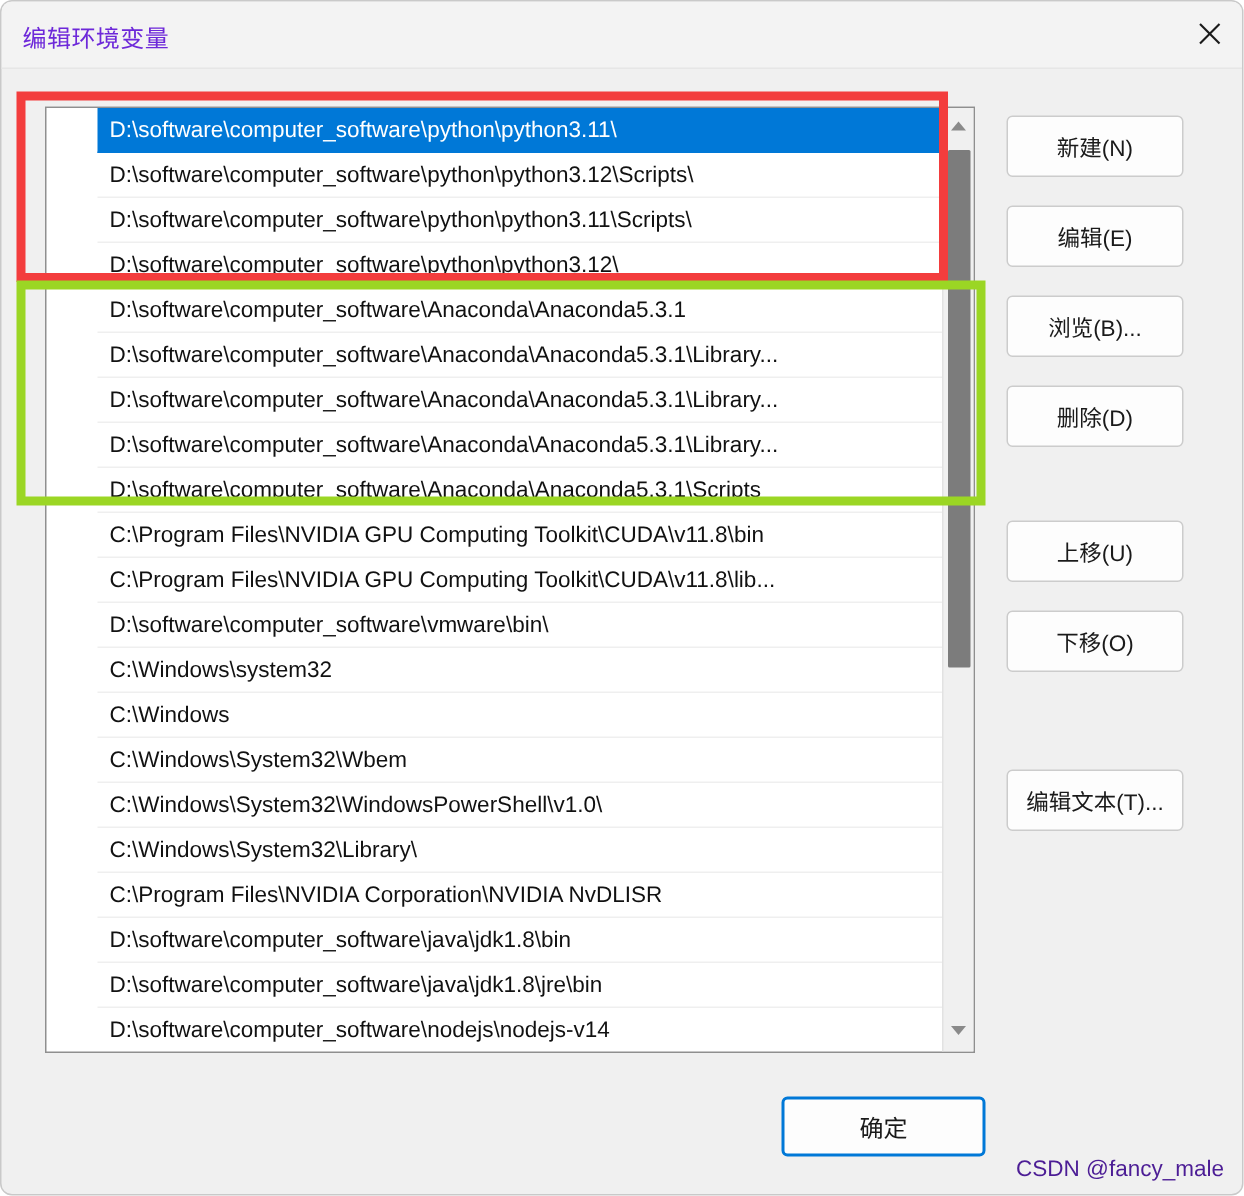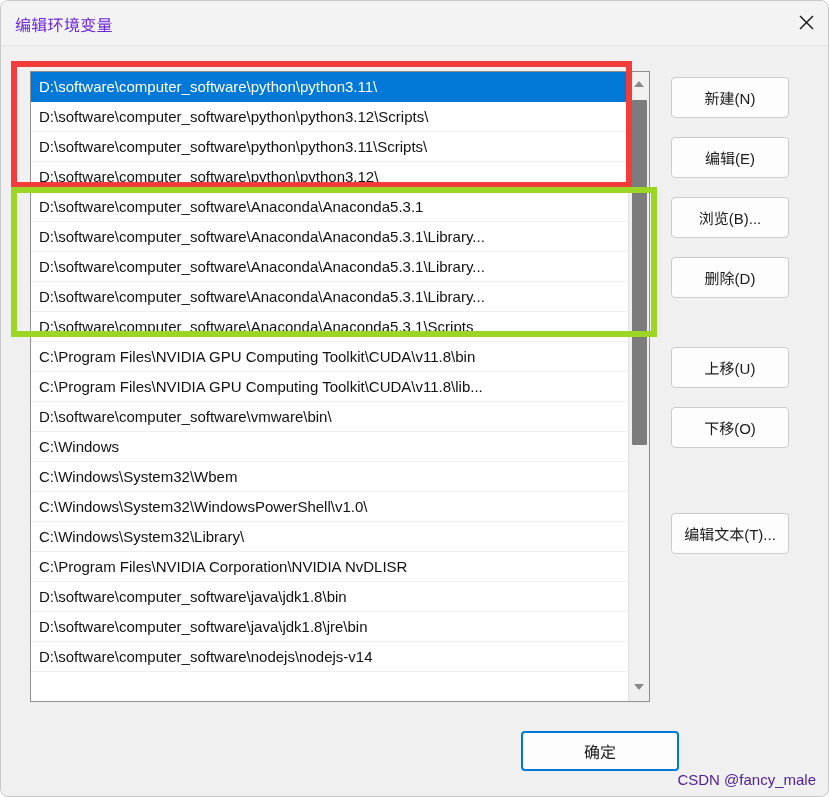--- a/index.html
+++ b/index.html
@@ -83,20 +83,21 @@
     height: 30px;
     line-height: 30px;
     padding: 0 0 0 8px;
     font-size: 15px;
     color: #111111;
     white-space: nowrap;
     overflow: hidden;
     border-bottom: 1px solid #efefef;
     box-sizing: border-box;
     cursor: default;
+    margin-left: 34px;
   }
   .list-row.selected {
     background: #0078d7;
     color: #ffffff;
     border-bottom-color: #0078d7;
   }
 
   
   .scrollbar {
     position: absolute;
@@ -152,21 +153,21 @@
     font-size: 15px;
     color: #1a1a1a;
     cursor: default;
     padding: 0;
     box-sizing: border-box;
   }
 
   
   .btn-bottom {
     position: absolute;
-    width: 158px;
+    width: 136px;
     height: 40px;
     background: #fdfdfd;
     border: 1px solid #cccccc;
     border-radius: 4px;
     font-family: "Liberation Sans", "DejaVu Sans", sans-serif;
     font-size: 16px;
     color: #1a1a1a;
     cursor: default;
     padding: 0;
     box-sizing: border-box;
@@ -229,20 +230,21 @@
         <div class="list-row">D:\software\computer_software\python\python3.11\Scripts\</div>
         <div class="list-row">D:\software\computer_software\python\python3.12\</div>
         <div class="list-row">D:\software\computer_software\Anaconda\Anaconda5.3.1</div>
         <div class="list-row">D:\software\computer_software\Anaconda\Anaconda5.3.1\Library...</div>
         <div class="list-row">D:\software\computer_software\Anaconda\Anaconda5.3.1\Library...</div>
         <div class="list-row">D:\software\computer_software\Anaconda\Anaconda5.3.1\Library...</div>
         <div class="list-row">D:\software\computer_software\Anaconda\Anaconda5.3.1\Scripts</div>
         <div class="list-row">C:\Program Files\NVIDIA GPU Computing Toolkit\CUDA\v11.8\bin</div>
         <div class="list-row">C:\Program Files\NVIDIA GPU Computing Toolkit\CUDA\v11.8\lib...</div>
         <div class="list-row">D:\software\computer_software\vmware\bin\</div>
+        <div class="list-row">C:\Windows\system32</div>
         <div class="list-row">C:\Windows</div>
         <div class="list-row">C:\Windows\System32\Wbem</div>
         <div class="list-row">C:\Windows\System32\WindowsPowerShell\v1.0\</div>
         <div class="list-row">C:\Windows\System32\Library\</div>
         <div class="list-row">C:\Program Files\NVIDIA Corporation\NVIDIA NvDLISR</div>
         <div class="list-row">D:\software\computer_software\java\jdk1.8\bin</div>
         <div class="list-row">D:\software\computer_software\java\jdk1.8\jre\bin</div>
         <div class="list-row">D:\software\computer_software\nodejs\nodejs-v14</div>
       </div>
 

